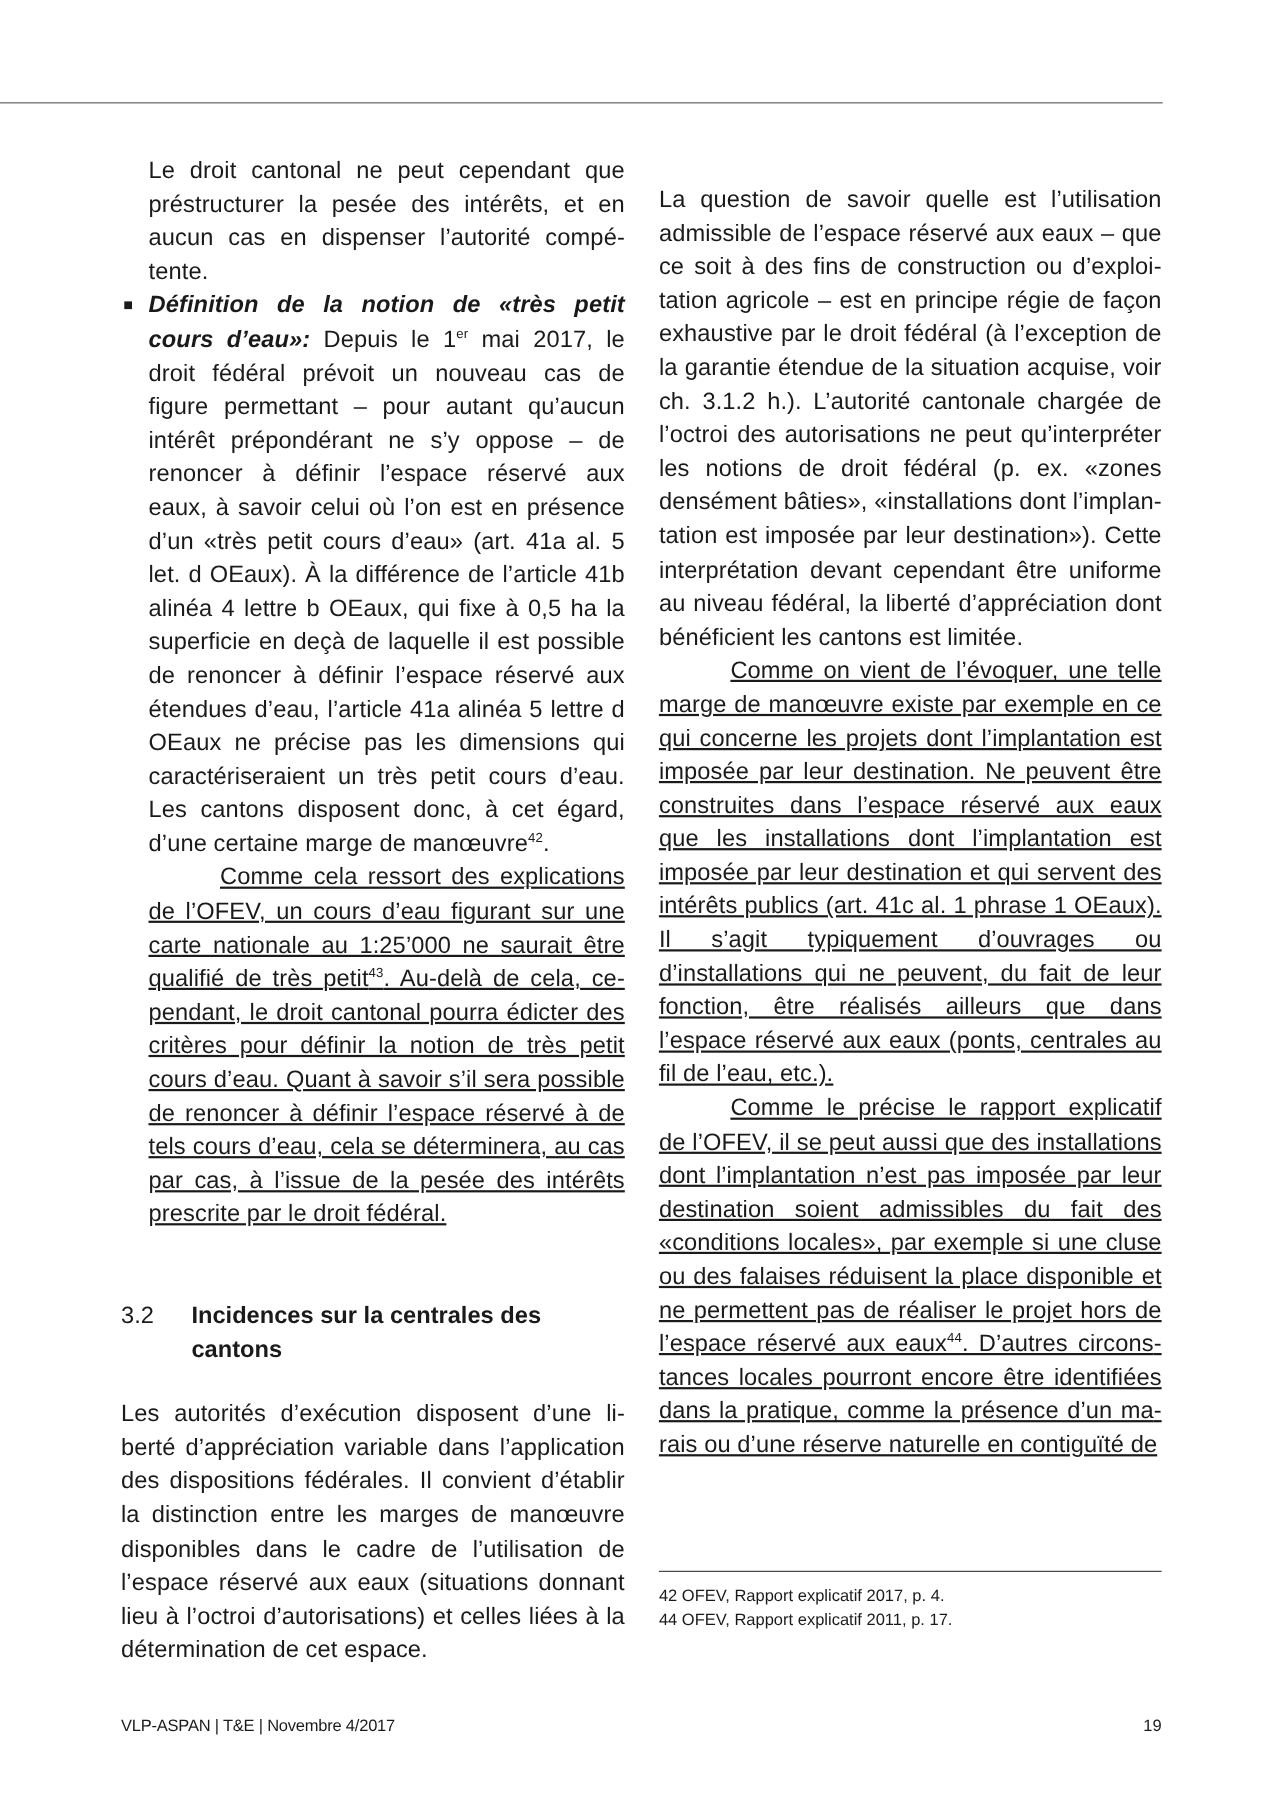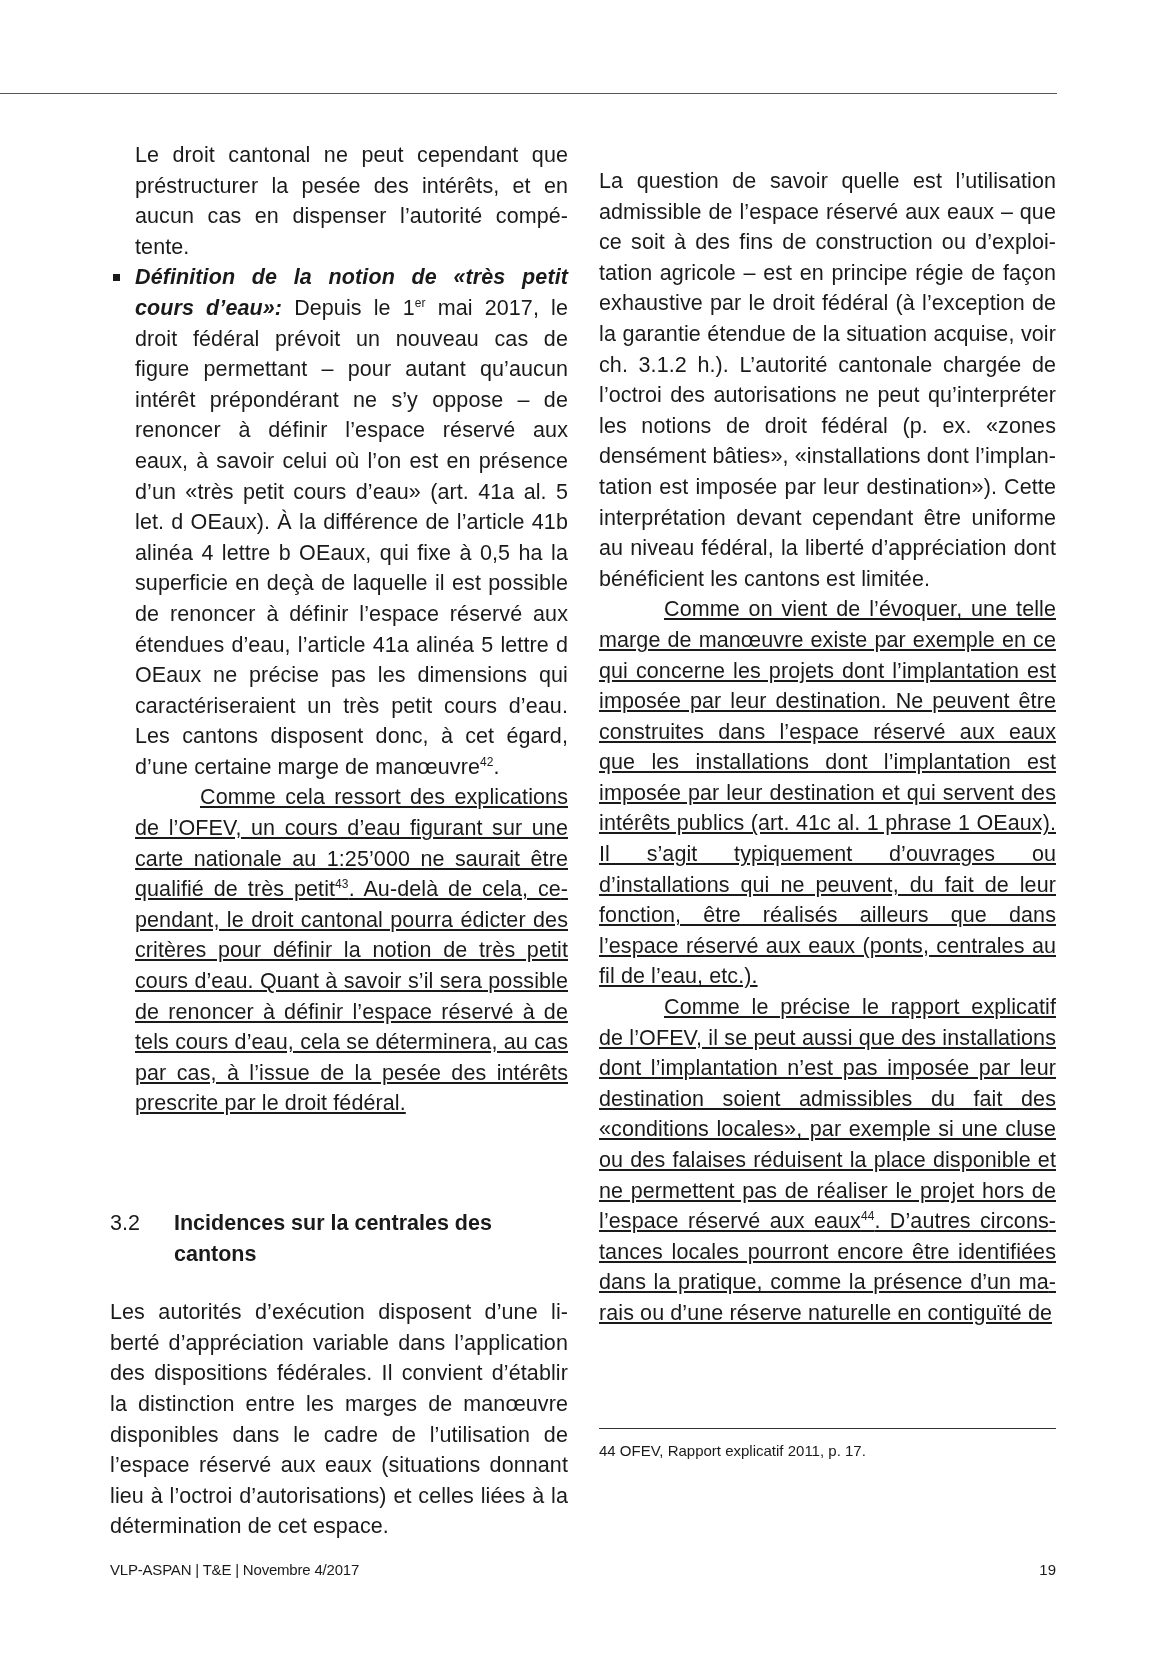--- a/index.html
+++ b/index.html
@@ -38,36 +38,37 @@
   <p class="body just indent-block">Le droit cantonal ne peut cependant que préstructurer la pesée des intérêts, et en aucun cas en dispenser l’autorité compé­tente.</p>
 
   <div class="body just bullet">
     <span class="sq"></span>
     <b>Définition de la notion de «très petit cours d’eau»:</b><span> Depuis le 1</span><sup>er</sup><span> mai 2017, le droit fédéral prévoit un nouveau cas de figure permettant – pour autant qu’aucun intérêt prépondérant ne s’y oppose – de renoncer à définir l’espace réservé aux eaux, à savoir celui où l’on est en présence d’un «très petit cours d’eau» (art. 41a al. 5 let. d OEaux). À la différence de l’article 41b alinéa 4 lettre b OEaux, qui fixe à 0,5 ha la superficie en deçà de laquelle il est possible de renoncer à définir l’espace réservé aux étendues d’eau, l’article 41a alinéa 5 lettre d OEaux ne précise pas les dimensions qui caractérise­raient un très petit cours d’eau. Les cantons disposent donc, à cet égard, d’une certaine marge de manœuvre</span><sup>42</sup><span>.</span>
     <p class="first-indent" style="margin:0">
       <span>Comme cela ressort des explications de l’OFEV, un cours d’eau figurant sur une carte nationale au 1:25’000 ne saurait être qualifié de très petit</span><sup>43</sup><span>. Au-delà de cela, ce­pendant, le droit cantonal pourra édicter des critères pour définir la notion de très petit cours d’eau. Quant à savoir s’il sera possible de renoncer à définir l’espace réservé à de tels cours d’eau, cela se déterminera, au cas par cas, à l’issue de la pesée des intérêts prescrite par le droit fédéral.</span>
     </p>
   </div>
 
-  <div class="heading h32" style="margin-top:89px">
+  <div class="heading h32" style="margin-top:62px">
     <span class="num">3.2</span>
     <span class="ttl">Incidences sur la centrales des cantons</span>
   </div>
 
   <p class="body just" style="margin-top:28px">Les autorités d’exécution disposent d’une li­berté d’appréciation variable dans l’application des dispositions fédérales. Il convient d’établir la distinction entre les marges de manœuvre disponibles dans le cadre de l’utilisation de l’espace réservé aux eaux (situations donnant lieu à l’octroi d’autorisations) et celles liées à la détermination de cet espace.</p>
 </div>
 
 <div class="col col-right">
 
   <p class="body just" style="margin-top:26px">La question de savoir quelle est l’utilisation admissible de l’espace réservé aux eaux – que ce soit à des fins de construction ou d’exploi­tation agricole – est en principe régie de façon exhaustive par le droit fédéral (à l’exception de la garantie étendue de la situation acquise, voir ch. 3.1.2 h.). L’autorité cantonale chargée de l’octroi des autorisations ne peut qu’inter­préter les notions de droit fédéral (p. ex. «zones densément bâties», «installations dont l’implan­tation est imposée par leur destination»). Cette interprétation devant cependant être uniforme au niveau fédéral, la liberté d’appréciation dont bénéficient les cantons est limitée.</p>
   <p class="body just first-indent">Comme on vient de l’évoquer, une telle marge de manœuvre existe par exemple en ce qui concerne les projets dont l’implantation est imposée par leur destination. Ne peuvent être construites dans l’espace réservé aux eaux que les installations dont l’implantation est imposée par leur destination et qui servent des intérêts publics (art. 41c al. 1 phrase 1 OEaux). Il s’agit typiquement d’ouvrages ou d’installations qui ne peuvent, du fait de leur fonction, être réali­sés ailleurs que dans l’espace réservé aux eaux (ponts, centrales au fil de l’eau, etc.).</p>
   <p class="body just first-indent">
     <span>Comme le précise le rapport explicatif de l’OFEV, il se peut aussi que des installa­tions dont l’implantation n’est pas imposée par leur destination soient admissibles du fait des «conditions locales», par exemple si une cluse ou des falaises réduisent la place disponible et ne permettent pas de réaliser le projet hors de l’espace réservé aux eaux</span><sup>44</sup><span>. D’autres circons­tances locales pourront encore être identifiées dans la pratique, comme la présence d’un ma­rais ou d’une réserve naturelle en contiguïté de</span>
   </p>
 </div>
 
 <div class="fn-rule"></div>
 <div class="footnotes">
+  <div>42 OFEV, Rapport explicatif 2017, p. 4.</div>
   <div>44 OFEV, Rapport explicatif 2011, p. 17.</div>
 </div>
 
 <div class="footer footer-left">VLP-ASPAN | T&amp;E | Novembre 4/2017</div>
 <div class="footer footer-right">19</div>
 
 </body></html>

